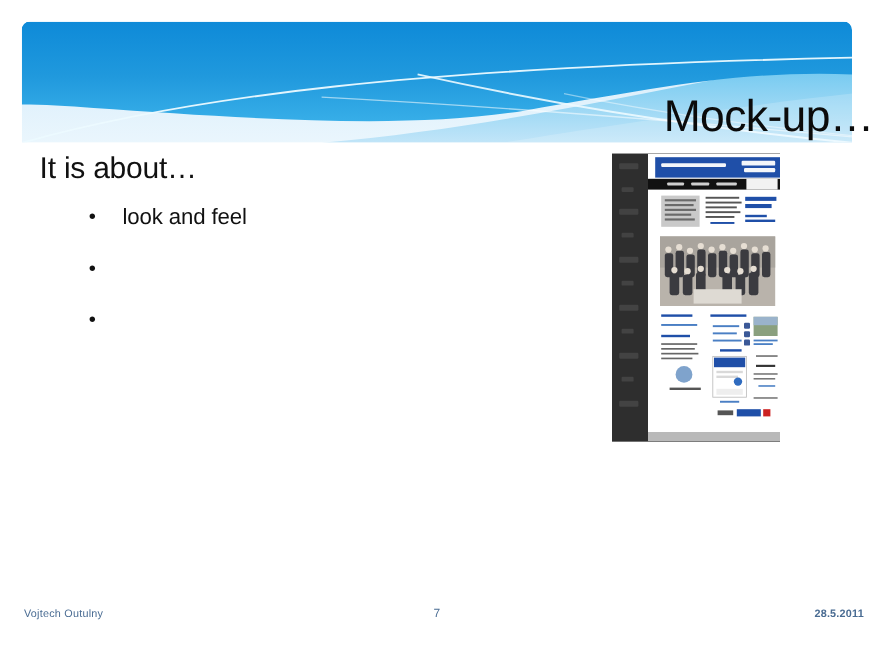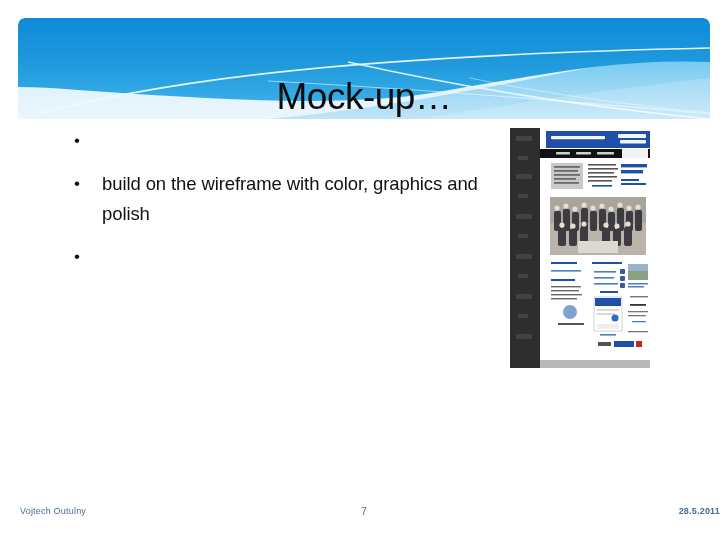--- a/index.html
+++ b/index.html
@@ -33,21 +33,21 @@
   }
   .header-banner svg {
     display: block;
   }
 
   .slide-title {
     position: absolute;
     left: 0;
     top: 52px;
     width: 728px;
-    text-align: center;
+    text-align: right;
     font-family: "Liberation Sans", sans-serif;
     font-size: 37px;
     font-weight: 400;
     letter-spacing: -0.5px;
     color: #0b0b0b;
     line-height: 1.1;
     z-index: 5;
   }
 
   
@@ -182,28 +182,29 @@
 
         <path d="M692,60 C600,70 480,88 400,101 L692,101 Z" fill="#ffffff" opacity="0.18"></path>
       </g>
     </svg>
   </div>
 
   <h1 class="slide-title">Mock-up…</h1>
 
   <div class="body-area">
 
+    <div class="body-lead">It is about…</div>
 
     <ul class="bullet-list">
       <li class="bullet-item">
         <span class="bullet-mark">•</span>
+        <span class="bullet-text">look and feel</span>
       </li>
       <li class="bullet-item">
         <span class="bullet-mark">•</span>
-        <span class="bullet-text">build on the wireframe with color, graphics and polish</span>
       </li>
       <li class="bullet-item">
         <span class="bullet-mark">•</span>
       </li>
     </ul>
   </div>
 
   <div class="mockup-figure">
     <svg width="140" height="240" viewBox="0 0 140 240" xmlns="http://www.w3.org/2000/svg">
 

